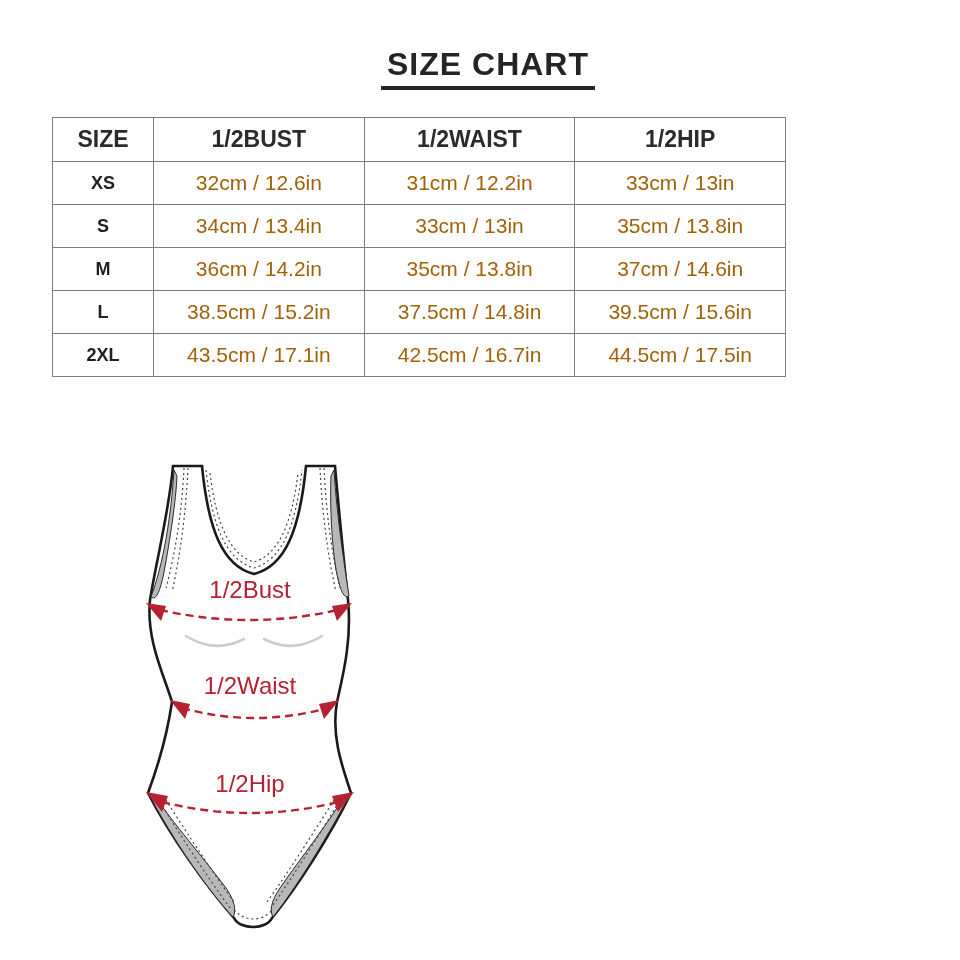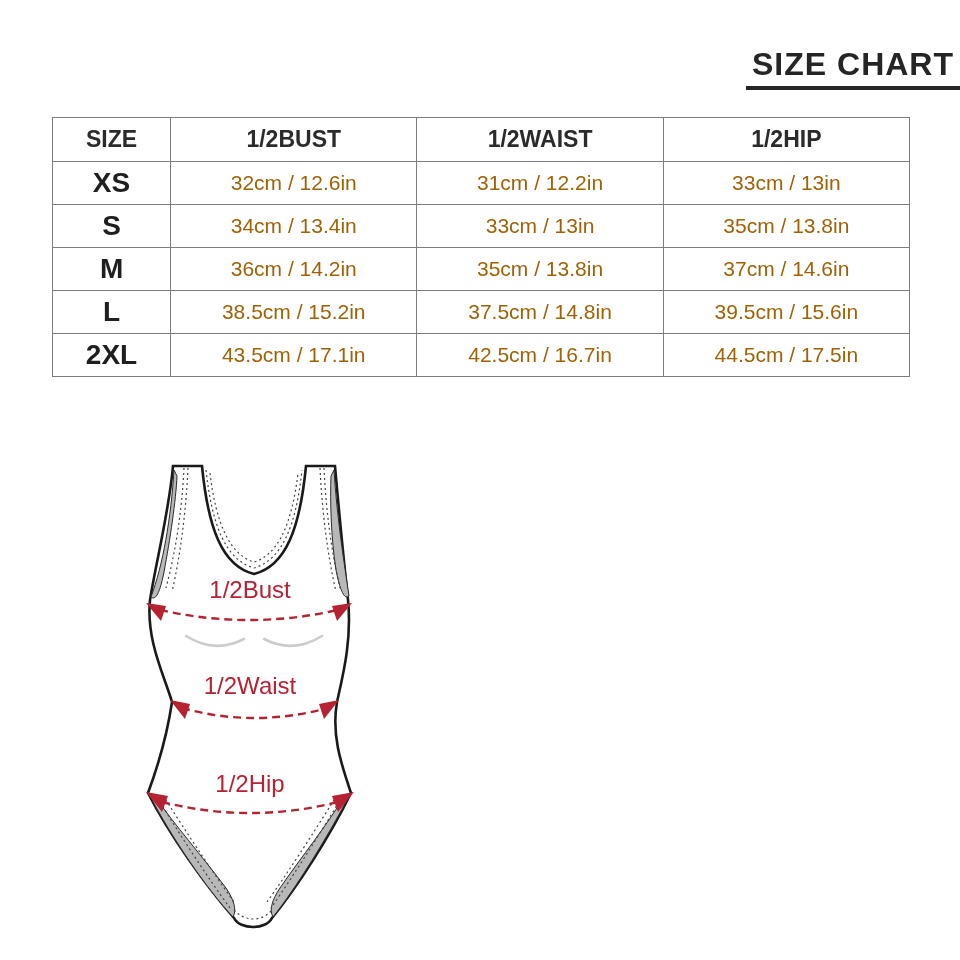--- a/index.html
+++ b/index.html
@@ -1,30 +1,30 @@
 <!DOCTYPE html>
 <html><head>
 <meta charset="utf-8">
 <style>
   html,body{margin:0;padding:0;background:#fff;}
   #page{position:relative;width:960px;height:960px;background:#fff;overflow:hidden;
         font-family:"Liberation Sans",sans-serif;}
 
   
-  .title-wrap{position:absolute;top:46px;left:16px;right:0;text-align:right;}
+  .title-wrap{position:absolute;top:46px;left:16px;right:0;text-align:center;}
   .title{display:inline-block;font-size:32px;font-weight:bold;color:#252525;
          letter-spacing:1px;border-bottom:4px solid #252525;padding:0 6px 3px 6px;}
 
   
-  table.size-table{position:absolute;left:52px;top:117px;width:858px;
+  table.size-table{position:absolute;left:52px;top:117px;width:734px;
                    border-collapse:collapse;table-layout:fixed;}
   table.size-table td{border:1.5px solid #7d7d7d;text-align:center;vertical-align:middle;
                       height:42px;padding:0;}
   table.size-table tr.head td{height:43px;font-weight:bold;font-size:23px;color:#2b2b2b;}
-  td.size-col{font-weight:bold;font-size:28px;color:#1f1f1f;width:13.7%;}
+  td.size-col{font-weight:bold;font-size:18px;color:#1f1f1f;width:13.7%;}
   td.val{font-size:21px;color:#a16207;width:28.7%;}
 
   
   .suit-svg{position:absolute;left:130px;top:440px;width:320px;height:520px;}
   .measure-label{position:absolute;left:130px;width:240px;text-align:center;
                  font-size:24px;color:#b62231;}
   #lbl-bust{top:576px;}
   #lbl-waist{top:672px;}
   #lbl-hip{top:770px;}
 

